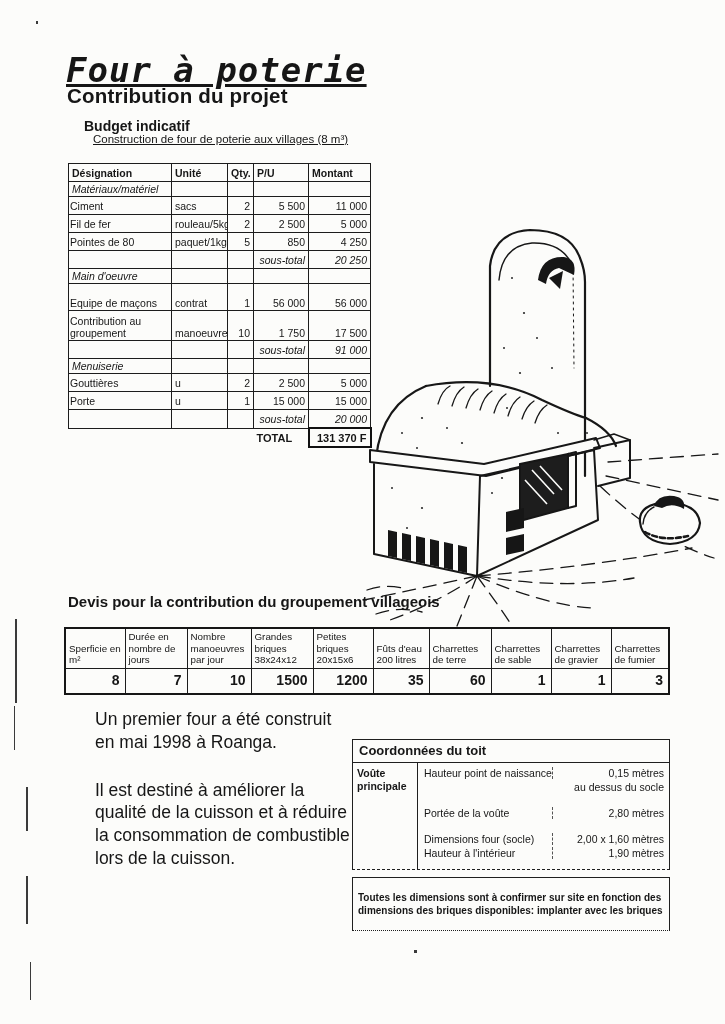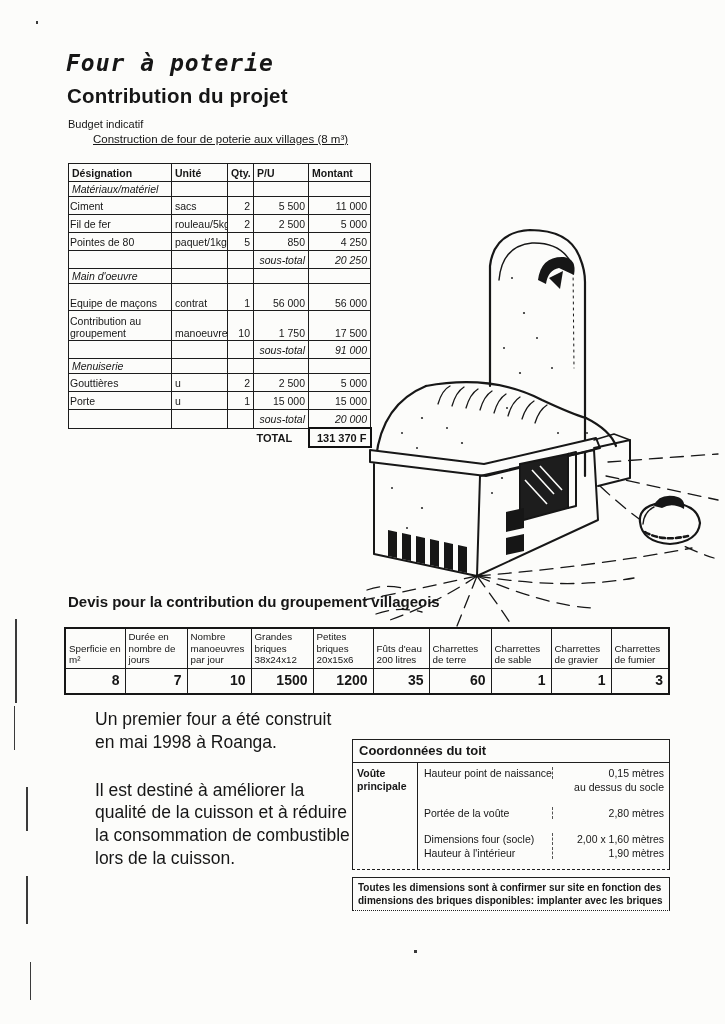--- a/index.html
+++ b/index.html
@@ -2,23 +2,23 @@
 <html><head>
 <meta charset="utf-8">
 <style>
   html,body{margin:0;padding:0;background:#e8e8e6;}
   .page{position:relative;width:725px;height:1024px;background:#fcfcfa;overflow:hidden;
         font-family:"Liberation Sans",sans-serif;color:#161616;}
   .abs{position:absolute;}
 
   
   .doc-title{font-family:"DejaVu Sans Mono",monospace;font-weight:bold;font-style:italic;
-             font-size:23px;letter-spacing:1px;}
+             font-size:34px;letter-spacing:1px;text-decoration:underline;}
   .doc-subtitle{font-weight:bold;font-size:20.5px;letter-spacing:.2px;}
-  .budget-heading{font-weight:normal;font-size:11px;}
+  .budget-heading{font-weight:bold;font-size:14px;margin-left:16px;}
   .budget-subheading{font-size:11.5px;text-decoration:underline;margin-left:25px;}
   .devis-heading{font-weight:bold;font-size:15px;}
 
   
   table.budget{border-collapse:collapse;font-size:10.5px;table-layout:fixed;}
   table.budget td,table.budget th{border:1px solid #1c1c1c;padding:1px 3px;height:15px;
       overflow:hidden;white-space:normal;}
   table.budget th{text-align:left;font-weight:bold;}
   table.budget .ind{padding-left:1px;}
   table.budget .num{text-align:right;}
@@ -45,21 +45,21 @@
   .roof-title{font-weight:bold;font-size:13px;padding:3px 6px 4px 6px;border-bottom:1.5px solid #1f1f1f;}
   .roof-body{display:flex;}
   .roof-left{width:56px;font-weight:bold;padding:4px 4px;border-right:1.5px solid #1f1f1f;
       line-height:1.25;}
   .roof-rows{flex:1;padding:4px 0 8px 0;}
   .roof-row{display:flex;margin-bottom:2px;}
   .roof-label{width:128px;padding-left:6px;}
   .roof-value{flex:1;text-align:right;padding-right:5px;border-left:1px dashed #555;}
   .gap{height:12px;}
   .roof-note{border:1.5px solid #1f1f1f;border-bottom-style:dotted;font-weight:bold;
-      font-size:10px;line-height:1.3;padding:3px 5px;margin-top:7px;}
+      font-size:10px;line-height:1.3;padding:13px 5px;margin-top:7px;}
 
   
   .mark{background:#3a3a3a;}
   svg .ink{stroke:#171717;fill:none;stroke-linecap:round;stroke-linejoin:round;}
 </style>
 </head>
 <body>
 
 <div class="page">
 

